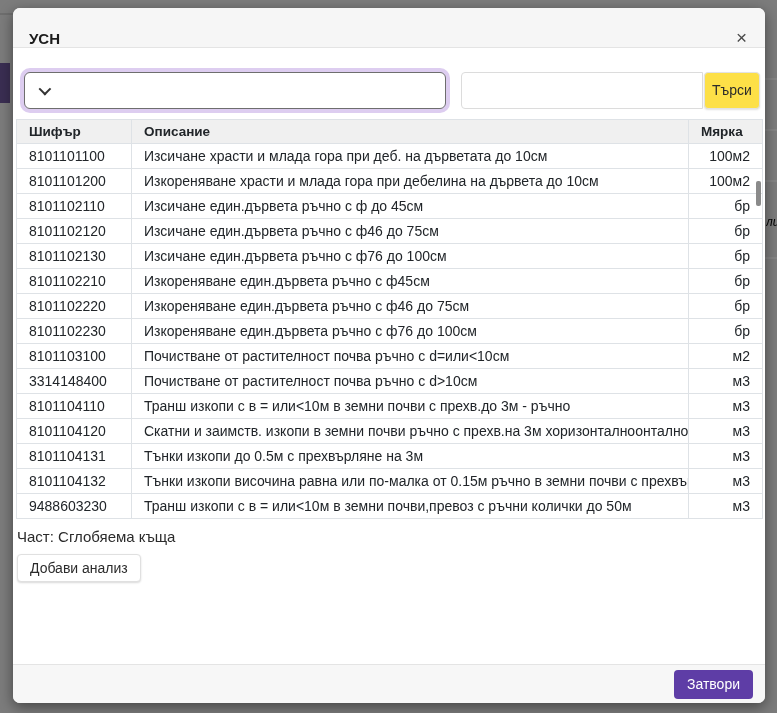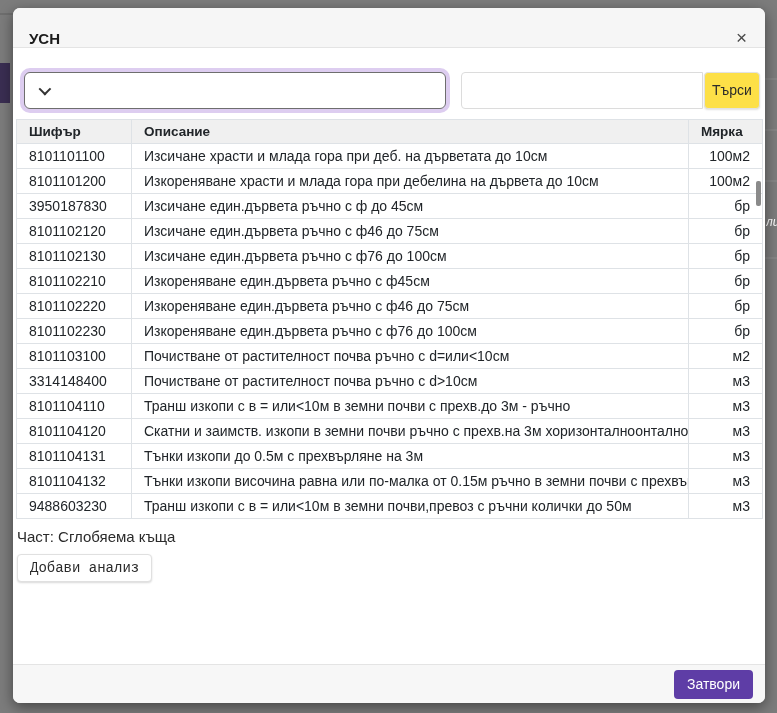--- a/index.html
+++ b/index.html
@@ -13,21 +13,21 @@
   }
 
   
   .bg-line { position: absolute; background: #6e6e6e; height: 2px; }
   .bg-line.l1 { left: 0; top: 13px; width: 13px; }
   .bg-line.r1 { right: 0; top: 78px;  width: 12px; background: #858585; }
   .bg-line.r2 { right: 0; top: 129px; width: 12px; background: #858585; }
   .bg-line.r3 { right: 0; top: 180px; width: 12px; background: #858585; }
   .bg-line.r4 { right: 0; top: 257px; width: 12px; background: #858585; }
   .bg-purple-block { position: absolute; left: 0; top: 63px; width: 10px; height: 40px; background: #3a2e52; }
-  .bg-fragment { position: absolute; right: 0; top: 215px; width: 11px; overflow: hidden; font-size: 12px; color: #ffffff; white-space: nowrap; font-style: italic; }
+  .bg-fragment { position: absolute; right: 0; top: 215px; width: 11px; overflow: hidden; font-size: 12px; color: #000000; white-space: nowrap; font-style: italic; }
 
   
   .modal {
     position: absolute; left: 13px; top: 8px; width: 752px; height: 695px;
     background: #fff; border-radius: 7px;
     box-shadow: 0 4px 14px rgba(0,0,0,.45);
     display: flex; flex-direction: column; overflow: hidden;
   }
   .modal-header {
     height: 40px; flex: 0 0 40px; background: #f6f6f6;
@@ -87,21 +87,21 @@
   td.unit { text-align: right; }
 
   .scroll-thumb { position: absolute; left: 743px; top: 133px; width: 5px; height: 25px; background: #8a8a8a; border-radius: 2px; }
 
   .part-label { margin: 9px 0 0 1px; font-size: 15px; color: #2b2b2b; }
   .add-analysis-btn {
     margin: 9px 0 0 1px; height: 28px; padding: 0 12px;
     background: #fff; border: 1px solid #e0e0e0; border-radius: 4px;
     font-size: 14px; color: #2b2b2b; cursor: pointer;
     box-shadow: 0 1px 2px rgba(0,0,0,.15);
-    font-family: Liberation Mono, monospace;
+    font-family: Liberation Sans, sans-serif;
   }
 
   .modal-footer {
     flex: 0 0 39px; height: 39px; background: #f7f7f7;
     border-top: 1px solid #e4e4e4;
     display: flex; align-items: center; justify-content: flex-end; padding: 0 12px;
   }
   .close-primary-btn {
     height: 29px; padding: 0 13px; border: none; border-radius: 4px;
     background: #5e3da6; color: #fff; font-size: 14px; cursor: pointer;
@@ -156,21 +156,21 @@
             <td>8101101100</td>
             <td>Изсичане храсти и млада гора при деб. на дърветата до 10см</td>
             <td class="unit">100м2</td>
           </tr>
           <tr>
             <td>8101101200</td>
             <td>Изкореняване храсти и млада гора при дебелина на дървета до 10см</td>
             <td class="unit">100м2</td>
           </tr>
           <tr>
-            <td>3950187830</td>
+            <td>8101102110</td>
             <td>Изсичане един.дървета ръчно с ф до 45см</td>
             <td class="unit">бр</td>
           </tr>
           <tr>
             <td>8101102120</td>
             <td>Изсичане един.дървета ръчно с ф46 до 75см</td>
             <td class="unit">бр</td>
           </tr>
           <tr>
             <td>8101102130</td>

